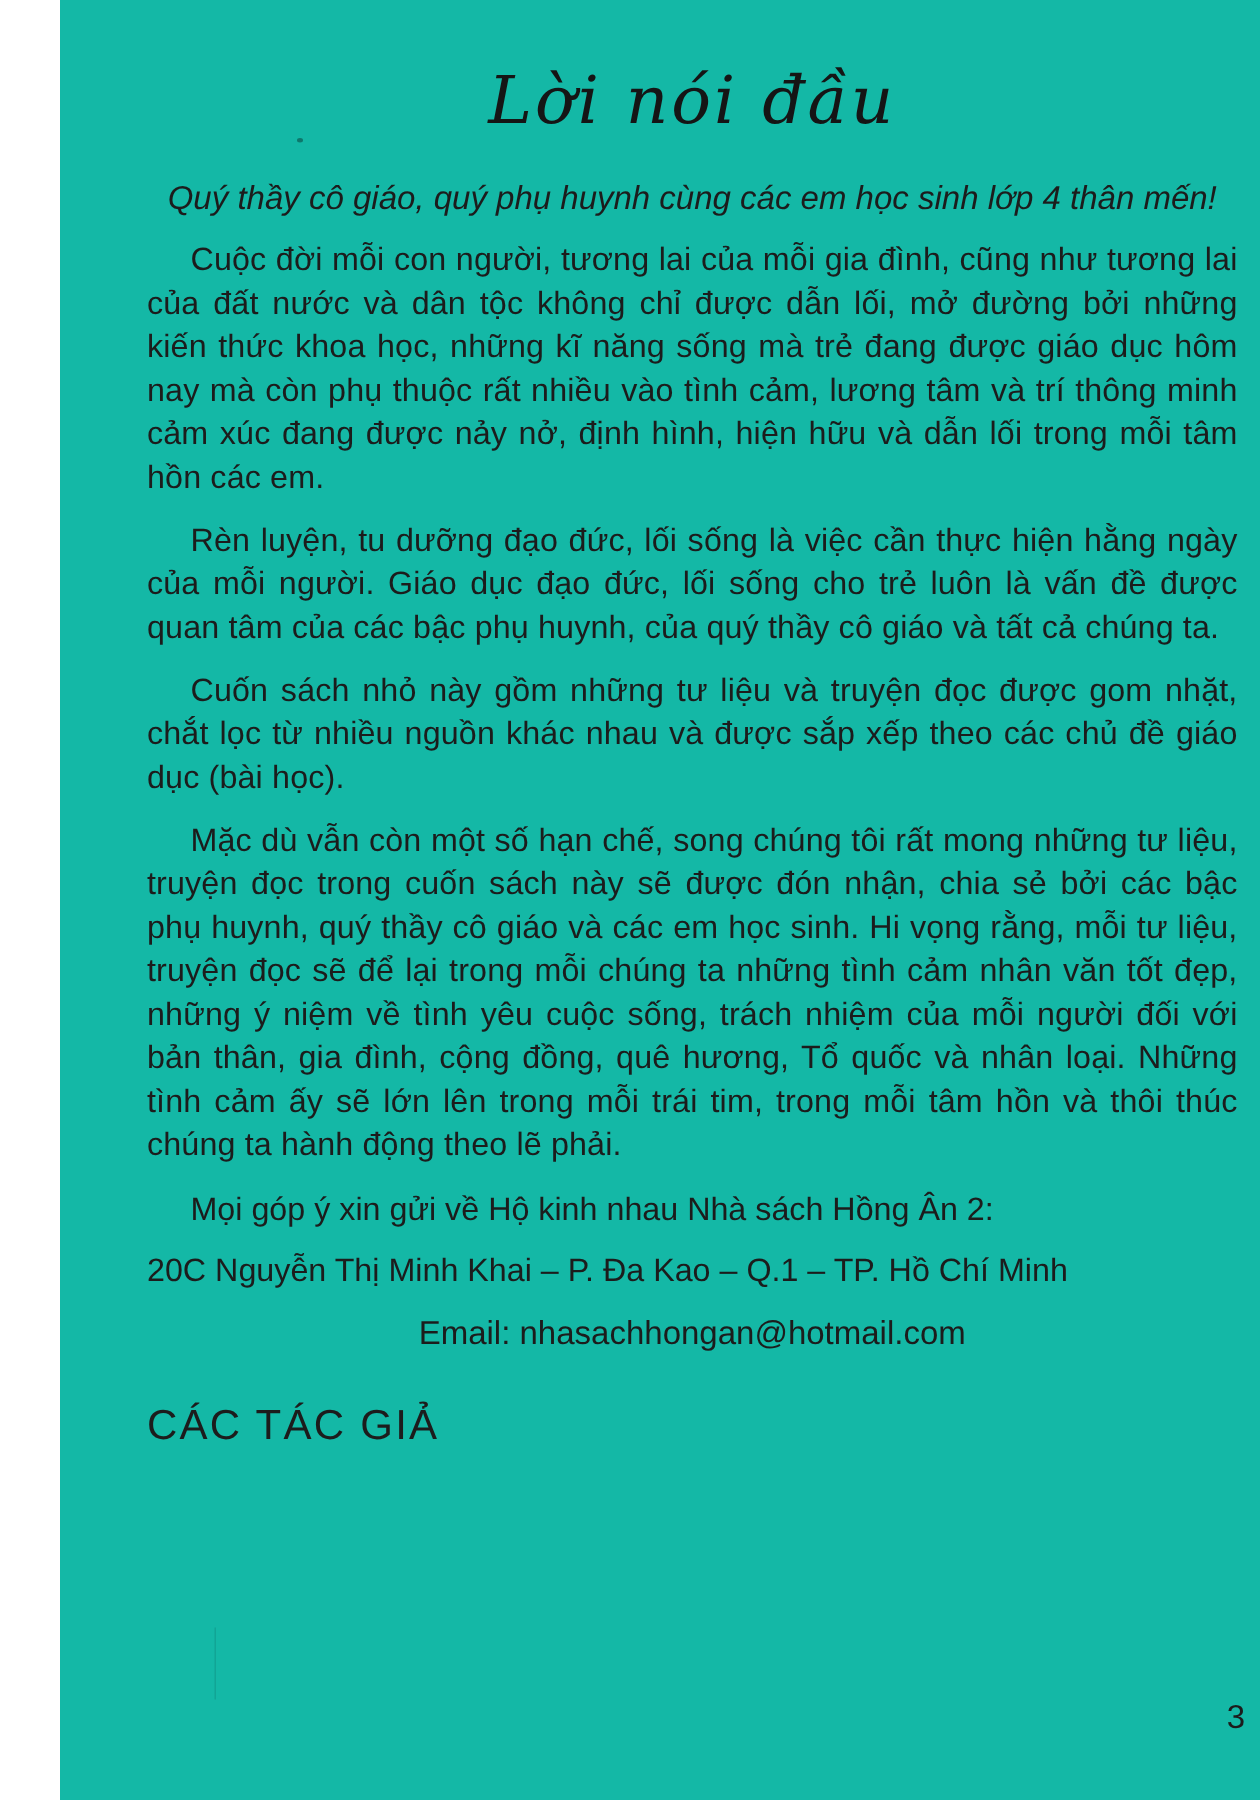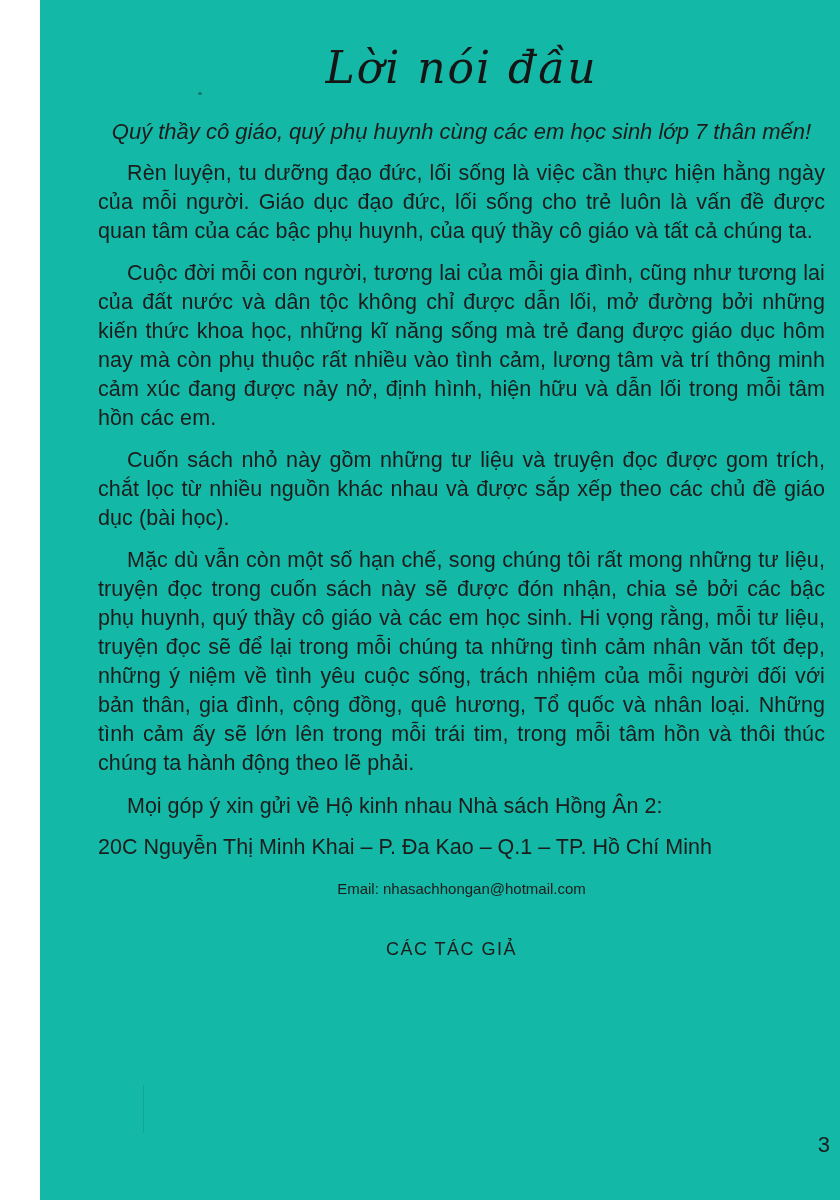--- a/index.html
+++ b/index.html
@@ -76,62 +76,62 @@
     text-indent: 29px;
   }
   .address {
     margin: 12px 0 0 0;
     font-size: 21.5px;
     line-height: 29px;
     text-align: left;
   }
   .email {
     margin: 12px 0 0 0;
-    font-size: 15px;
+    font-size: 22px;
     line-height: 29px;
     text-align: center;
   }
   .closing {
     margin: 14px 0 0 0;
     font-style: italic;
     font-size: 22px;
     line-height: 29px;
     text-indent: 27px;
   }
   .signature {
     margin: 32px 20px 0 0;
-    font-size: 18px;
+    font-size: 28px;
     line-height: 29px;
-    text-align: center;
+    text-align: left;
     letter-spacing: 1.5px;
   }
   .page-number {
     position: absolute;
     right: 50px;
     bottom: 42px;
     font-size: 22px;
     color: #1c1c1c;
   }
 </style>
 </head>
 <body>
 
 <div class="page">
 
   <div class="content">
 
     <h1 class="title">Lời nói đầu</h1>
 
-    <p class="greeting">Quý thầy cô giáo, quý phụ huynh cùng các em học sinh lớp 7 thân mến!</p>
+    <p class="greeting">Quý thầy cô giáo, quý phụ huynh cùng các em học sinh lớp 4 thân mến!</p>
+
+    <p class="para">Cuộc đời mỗi con người, tương lai của mỗi gia đình, cũng như tương lai của đất nước và dân tộc không chỉ được dẫn lối, mở đường bởi những kiến thức khoa học, những kĩ năng sống mà trẻ đang được giáo dục hôm nay mà còn phụ thuộc rất nhiều vào tình cảm, lương tâm và trí thông minh cảm xúc đang được nảy nở, định hình, hiện hữu và dẫn lối trong mỗi tâm hồn các em.</p>
 
     <p class="para">Rèn luyện, tu dưỡng đạo đức, lối sống là việc cần thực hiện hằng ngày của mỗi người. Giáo dục đạo đức, lối sống cho trẻ luôn là vấn đề được quan tâm của các bậc phụ huynh, của quý thầy cô giáo và tất cả chúng ta.</p>
 
-    <p class="para">Cuộc đời mỗi con người, tương lai của mỗi gia đình, cũng như tương lai của đất nước và dân tộc không chỉ được dẫn lối, mở đường bởi những kiến thức khoa học, những kĩ năng sống mà trẻ đang được giáo dục hôm nay mà còn phụ thuộc rất nhiều vào tình cảm, lương tâm và trí thông minh cảm xúc đang được nảy nở, định hình, hiện hữu và dẫn lối trong mỗi tâm hồn các em.</p>
-
-    <p class="para">Cuốn sách nhỏ này gồm những tư liệu và truyện đọc được gom trích, chắt lọc từ nhiều nguồn khác nhau và được sắp xếp theo các chủ đề giáo dục (bài học).</p>
+    <p class="para">Cuốn sách nhỏ này gồm những tư liệu và truyện đọc được gom nhặt, chắt lọc từ nhiều nguồn khác nhau và được sắp xếp theo các chủ đề giáo dục (bài học).</p>
 
     <p class="para">Mặc dù vẫn còn một số hạn chế, song chúng tôi rất mong những tư liệu, truyện đọc trong cuốn sách này sẽ được đón nhận, chia sẻ bởi các bậc phụ huynh, quý thầy cô giáo và các em học sinh. Hi vọng rằng, mỗi tư liệu, truyện đọc sẽ để lại trong mỗi chúng ta những tình cảm nhân văn tốt đẹp, những ý niệm về tình yêu cuộc sống, trách nhiệm của mỗi người đối với bản thân, gia đình, cộng đồng, quê hương, Tổ quốc và nhân loại. Những tình cảm ấy sẽ lớn lên trong mỗi trái tim, trong mỗi tâm hồn và thôi thúc chúng ta hành động theo lẽ phải.</p>
 
 
     <p class="contact-intro">Mọi góp ý xin gửi về Hộ kinh nhau Nhà sách Hồng Ân 2:</p>
 
     <p class="address">20C Nguyễn Thị Minh Khai – P. Đa Kao – Q.1 – TP. Hồ Chí Minh</p>
 
     <p class="email">Email: nhasachhongan@hotmail.com</p>
 

